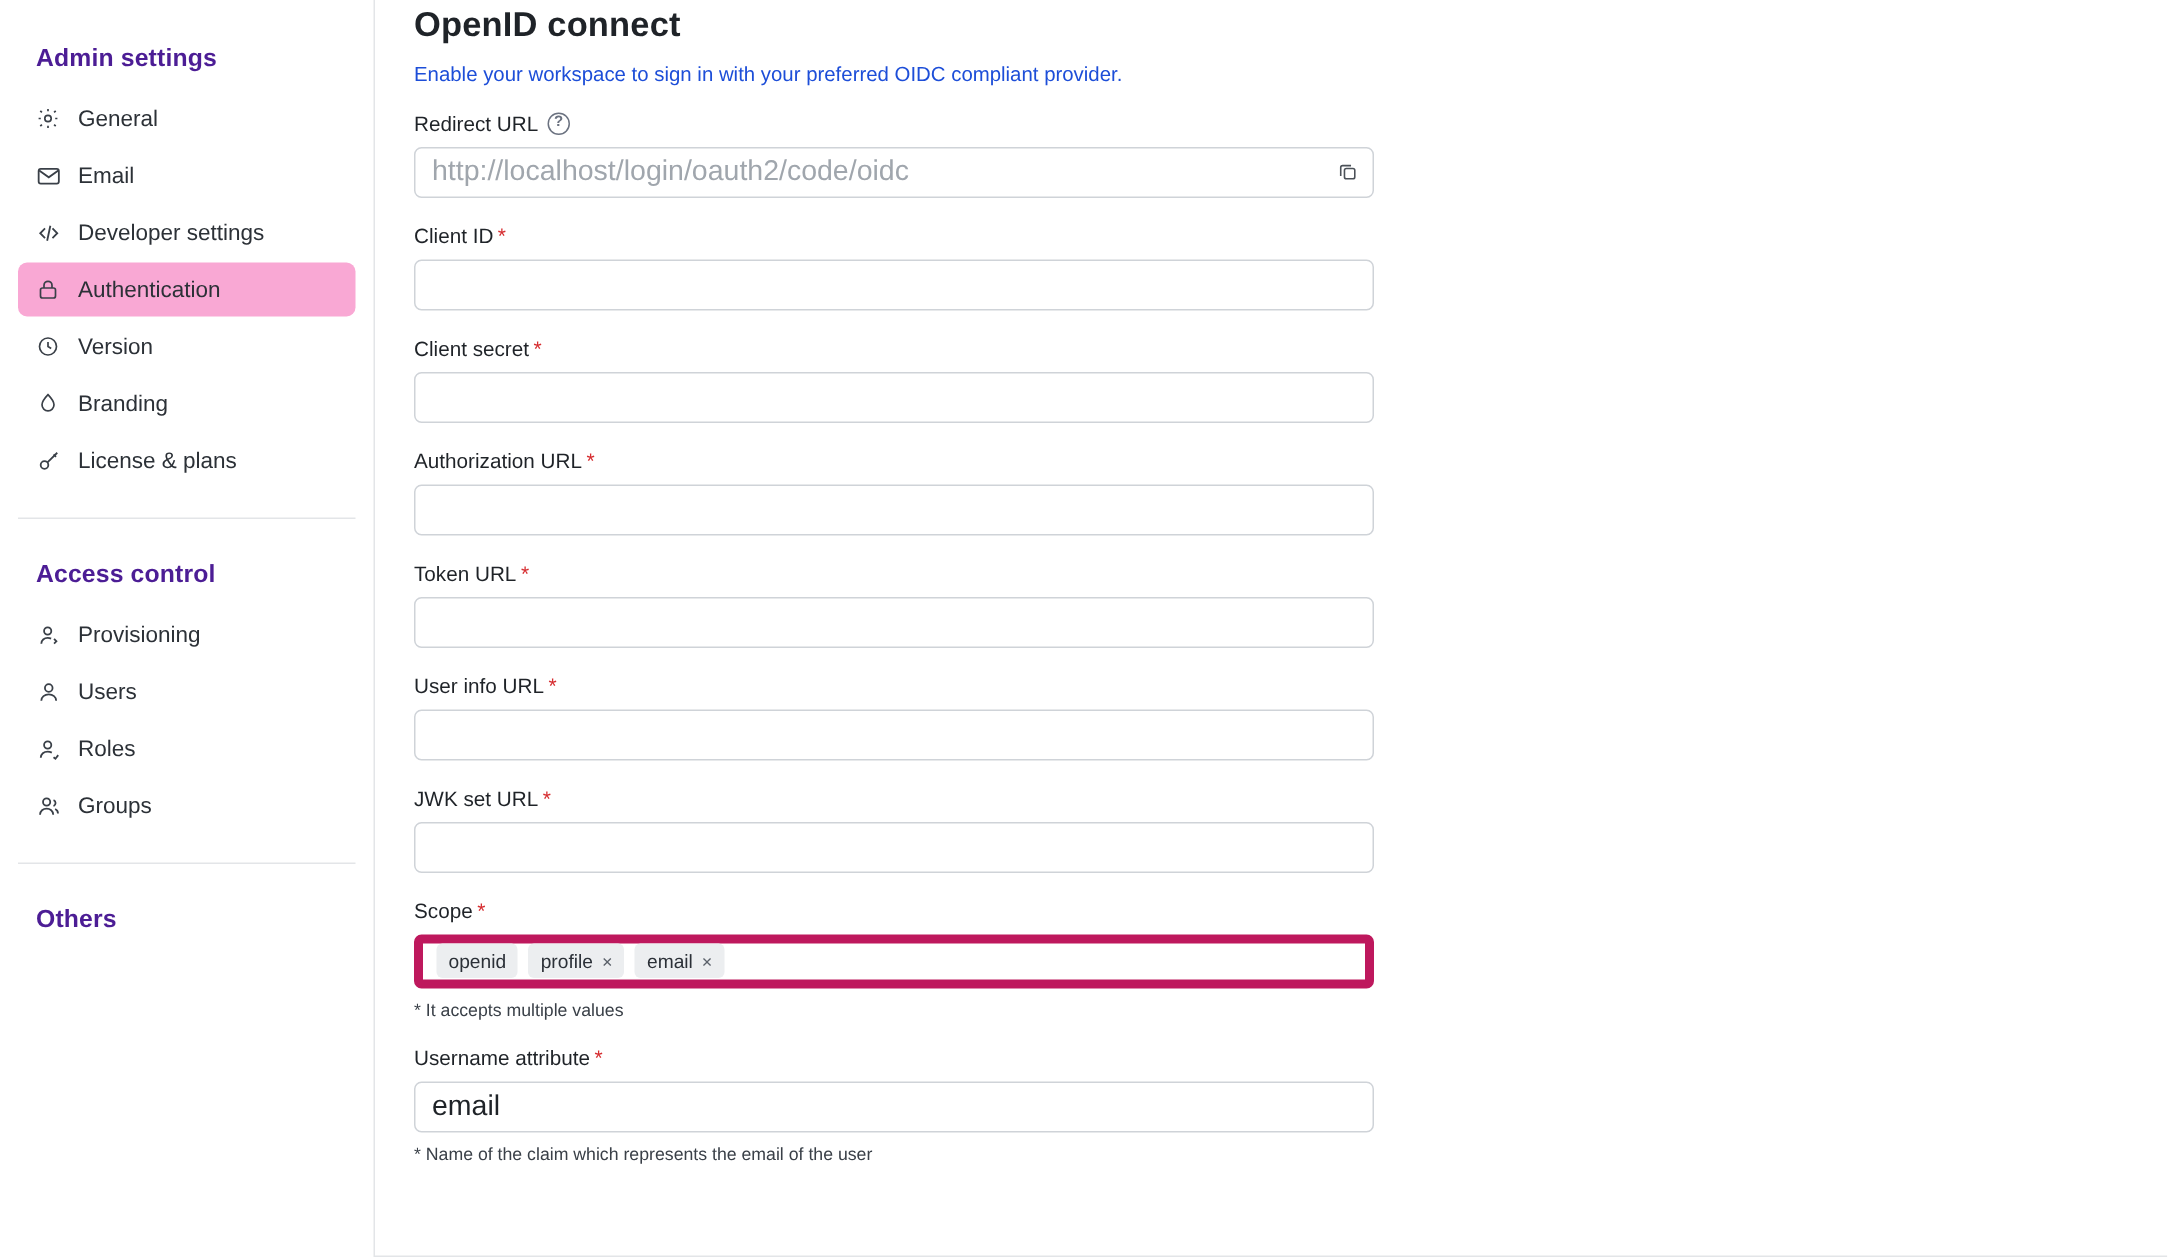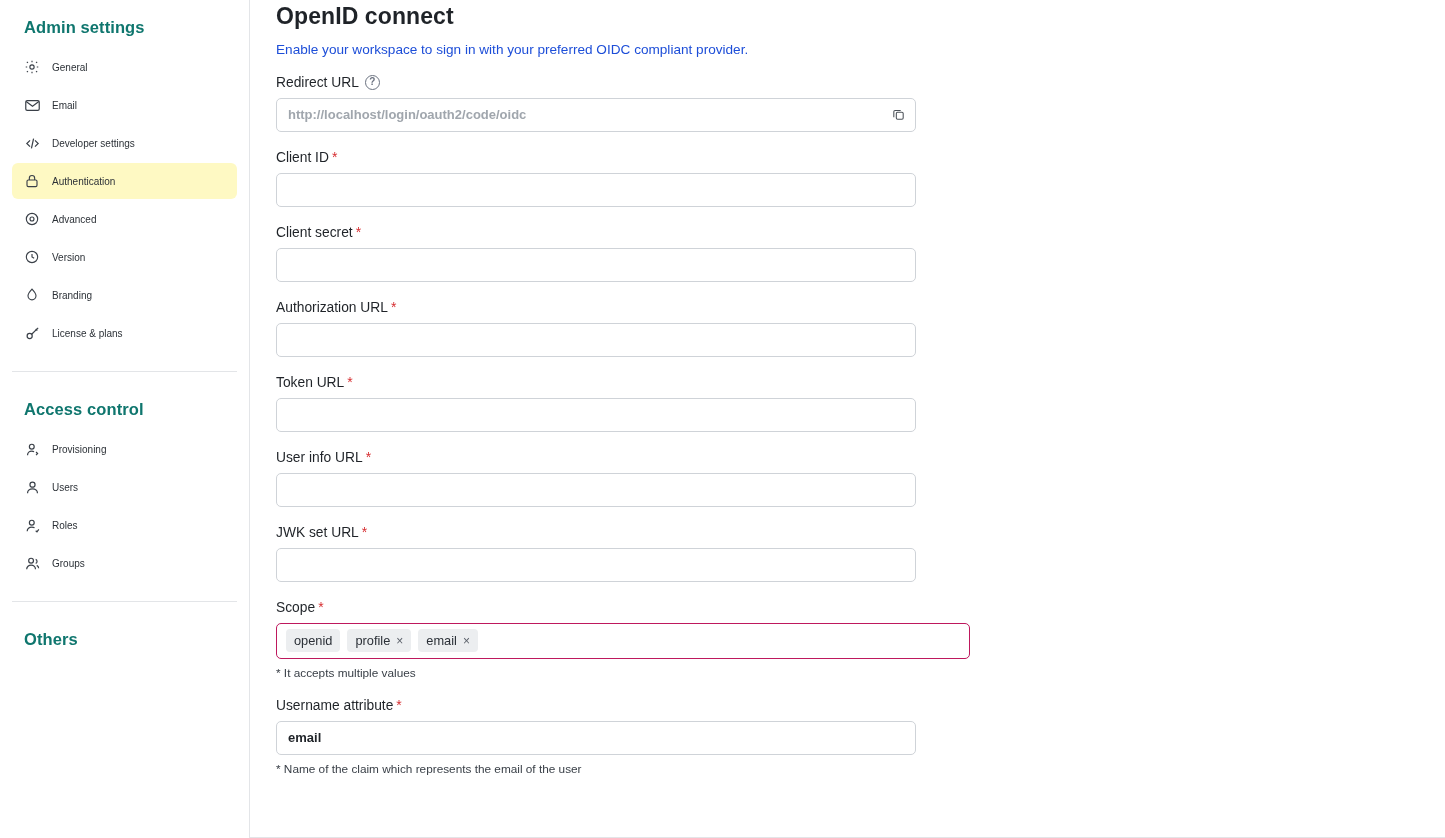--- a/index.html
+++ b/index.html
@@ -20,39 +20,39 @@
     height: 838px;
     border-right: 1px solid #e3e5e8;
     padding: 0;
     background: #fff;
     position: relative;
   }
   .side-section { padding: 0 12px; }
   .side-title {
     font-size: 16.5px;
     font-weight: 700;
-    color: #0f766e;
-    padding: 18px 12px 12px 12px;
+    color: #4c1d95;
+    padding: 30px 12px 12px 12px;
     letter-spacing: .1px;
   }
   .side-title.second { padding-top: 28px; }
   .nav-item {
     display: flex;
     align-items: center;
     gap: 11px;
     height: 36px;
     padding: 0 11px;
     border-radius: 6px;
-    font-size: 10px;
+    font-size: 15px;
     color: #2c3137;
     cursor: pointer;
     margin-bottom: 2px;
     user-select: none;
   }
-  .nav-item.active { background: #fef9c3; }
+  .nav-item.active { background: #f9a8d4; }
   .nav-item .ico {
     width: 18px; height: 18px;
     display: inline-flex;
     align-items: center;
     justify-content: center;
     color: #3a4048;
     flex: 0 0 18px;
   }
   .nav-item .ico svg { display: block; }
   .divider {
@@ -104,47 +104,46 @@
     font-weight: 700;
     cursor: pointer;
   }
   .input-wrap { position: relative; width: 640px; }
   .input {
     width: 640px;
     height: 34px;
     border: 1px solid #cfd3d8;
     border-radius: 5px;
     background: #fff;
-    font-size: 13px;
+    font-size: 19px;
     color: #1f2328;
     padding: 0 34px 0 11px;
     font-family: "Liberation Sans", sans-serif;
     outline: none;
-    font-weight: bold;
   }
   .input::placeholder { color: #a0a6ad; }
   .input.plain { padding-right: 11px; }
   .copy-btn {
     position: absolute;
     right: 9px; top: 8px;
     width: 18px; height: 18px;
     color: #4b5158;
     cursor: pointer;
     display: flex; align-items: center; justify-content: center;
   }
   .hint {
     font-size: 11.8px;
     color: #3a4048;
     margin-top: 7px;
   }
   
   .chips {
-    width: 694px;
+    width: 640px;
     min-height: 36px;
-    border: 1px solid #be185d;
+    border: 6px solid #be185d;
     border-radius: 5px;
     display: flex;
     align-items: center;
     gap: 7px;
     padding: 0 9px;
   }
   .chip {
     display: inline-flex;
     align-items: center;
     gap: 6px;
@@ -213,29 +212,20 @@
       <div class="nav-item active">
         <span class="ico">
           <svg width="16" height="16" viewBox="0 0 24 24" fill="none" stroke="currentColor" stroke-width="1.7">
               <rect x="4.5" y="10.5" width="15" height="10" rx="2"></rect>
               <path d="M8 10.5V7.8a4 4 0 0 1 8 0v2.7"></path>
             </svg>
         </span>
         <span>Authentication</span>
       </div>
 
-      <div class="nav-item">
-        <span class="ico">
-          <svg width="16" height="16" viewBox="0 0 24 24" fill="none" stroke="currentColor" stroke-width="1.7">
-              <circle cx="12" cy="12" r="8.5"></circle>
-              <circle cx="12" cy="12" r="3"></circle>
-            </svg>
-        </span>
-        <span>Advanced</span>
-      </div>
 
       <div class="nav-item">
         <span class="ico">
           <svg width="16" height="16" viewBox="0 0 24 24" fill="none" stroke="currentColor" stroke-width="1.7">
               <circle cx="12" cy="12" r="8.5"></circle>
               <path d="M12 7.6V12l3.2 2"></path>
             </svg>
         </span>
         <span>Version</span>
       </div>

